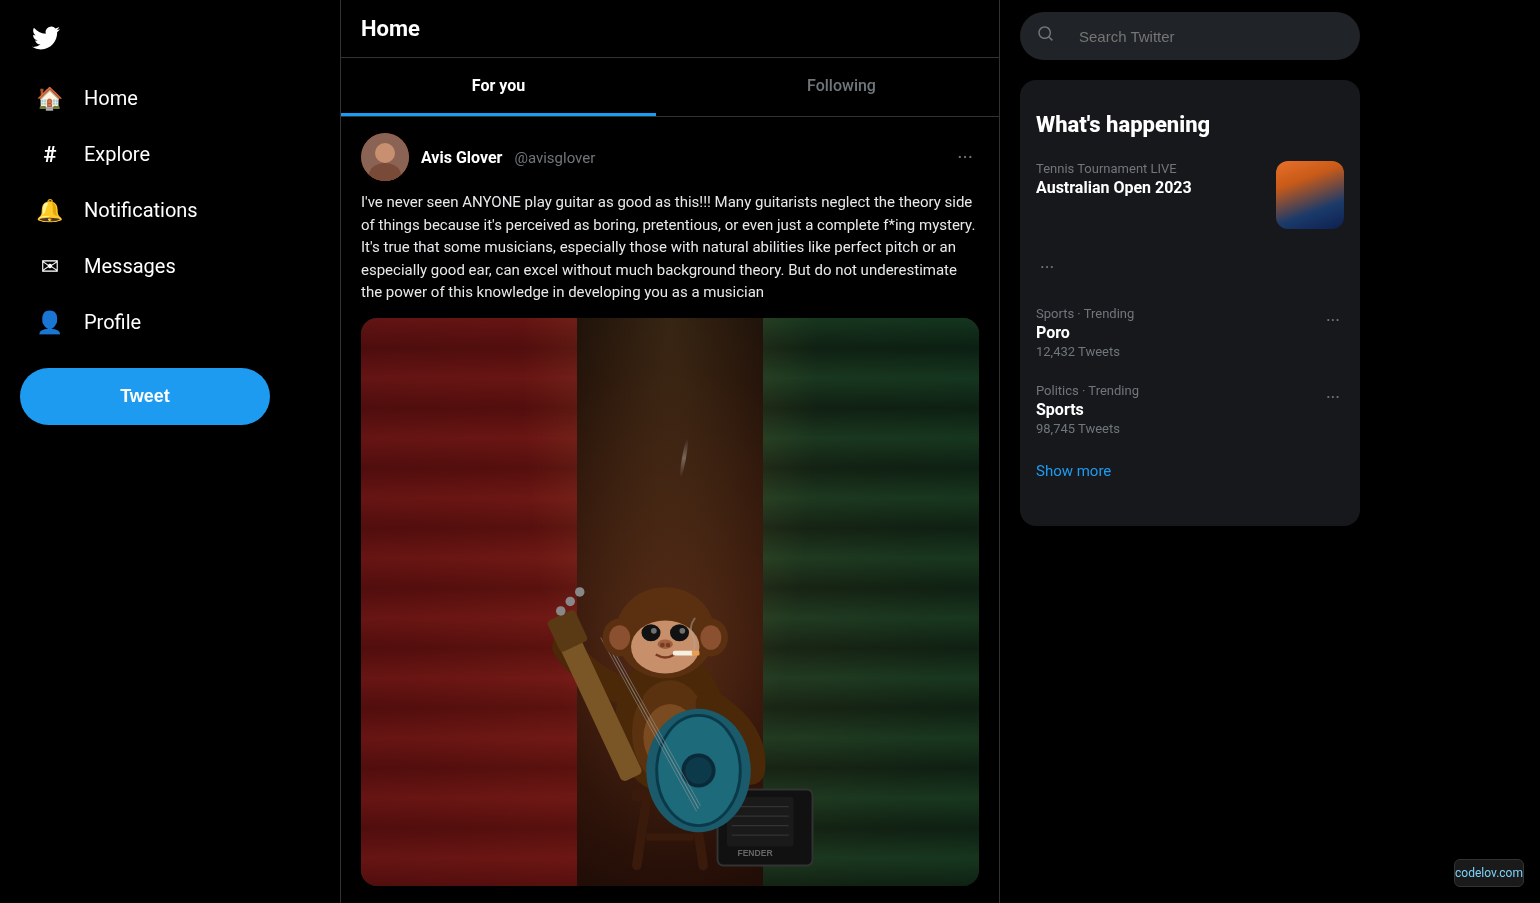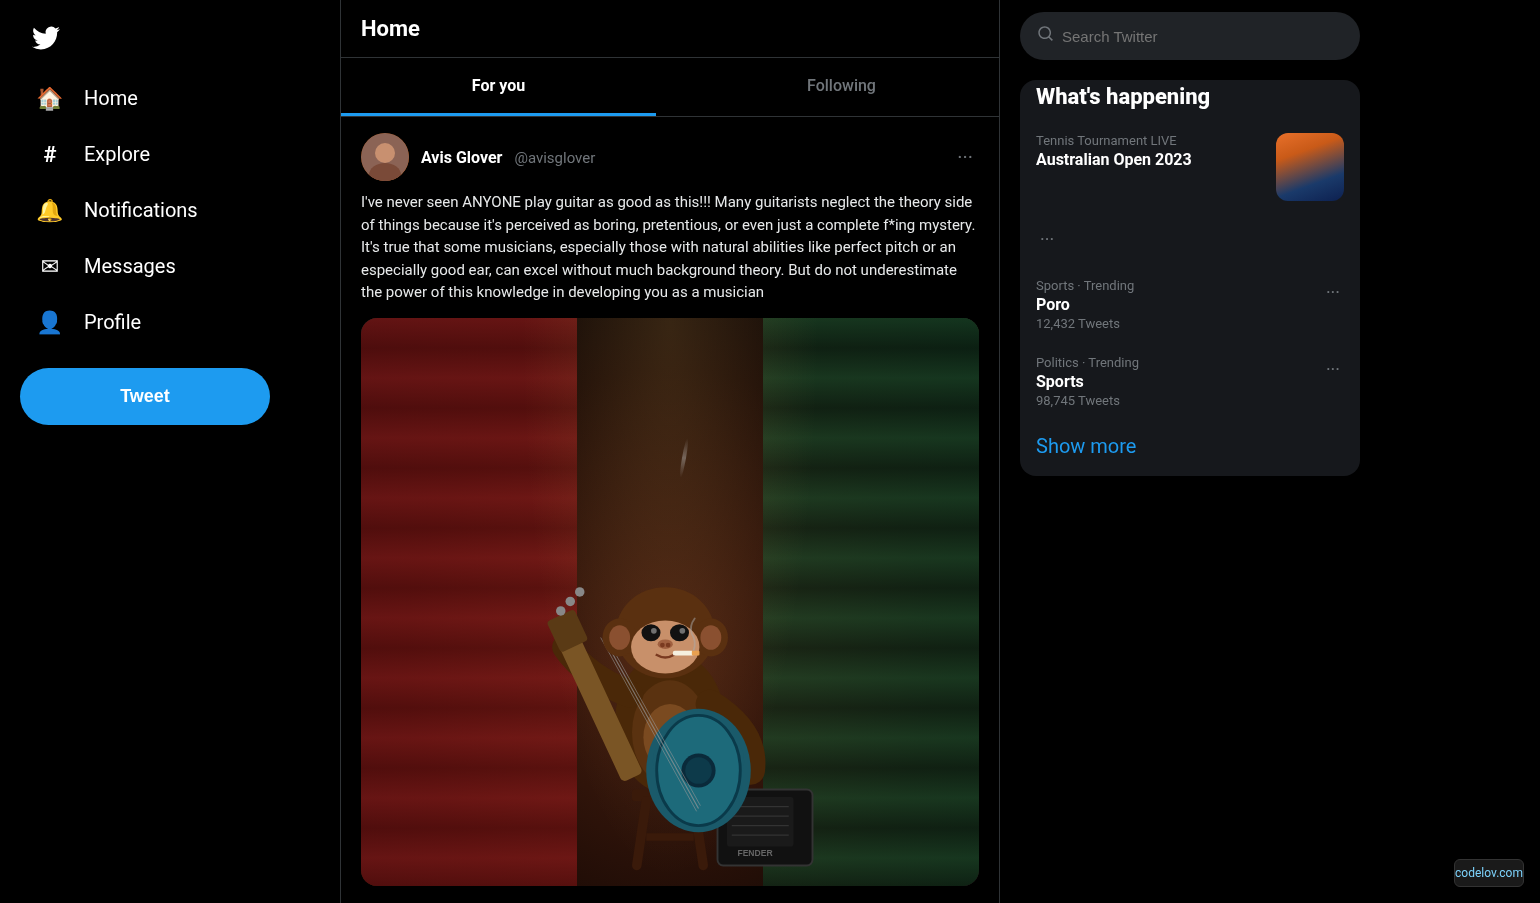--- a/index.html
+++ b/index.html
@@ -247,38 +247,38 @@
       width: 380px;
       padding: 12px 20px;
       flex-shrink: 0;
     }
     .search-bar {
       display: flex;
       align-items: center;
       background: #202327;
       border-radius: 9999px;
       padding: 12px 16px;
-      gap: 7px;
+      gap: 24px;
       margin-bottom: 16px;
       border: 1px solid transparent;
       cursor: text;
     }
     .search-icon { color: #71767b; font-size: 18px; }
     .search-input {
       background: none;
       border: none;
       outline: none;
       color: #71767b;
       font-size: 15px;
       width: 100%;
     }
     .whats-happening {
       background: #16181c;
       border-radius: 16px;
-      padding: 4px 0;
+      padding: 32px 0;
       margin-top: 20px;
     }
     .wh-title {
       font-size: 22px;
       font-weight: 800;
       padding: 0 16px 12px;
     }
     .trend-item {
       padding: 12px 16px;
       cursor: pointer;
@@ -326,21 +326,21 @@
       color: #71767b;
       font-size: 18px;
       cursor: pointer;
       padding: 4px;
       border-radius: 50%;
     }
     .show-more-link {
       color: #1d9bf0;
       padding: 14px 16px;
       cursor: pointer;
-      font-size: 20px;
+      font-size: 15px;
       display: block;
     }
 
     .codelov-badge {
       position: fixed;
       bottom: 16px;
       right: 16px;
       background: #1a1a1a;
       color: #7dd3fc;
       font-size: 12px;

